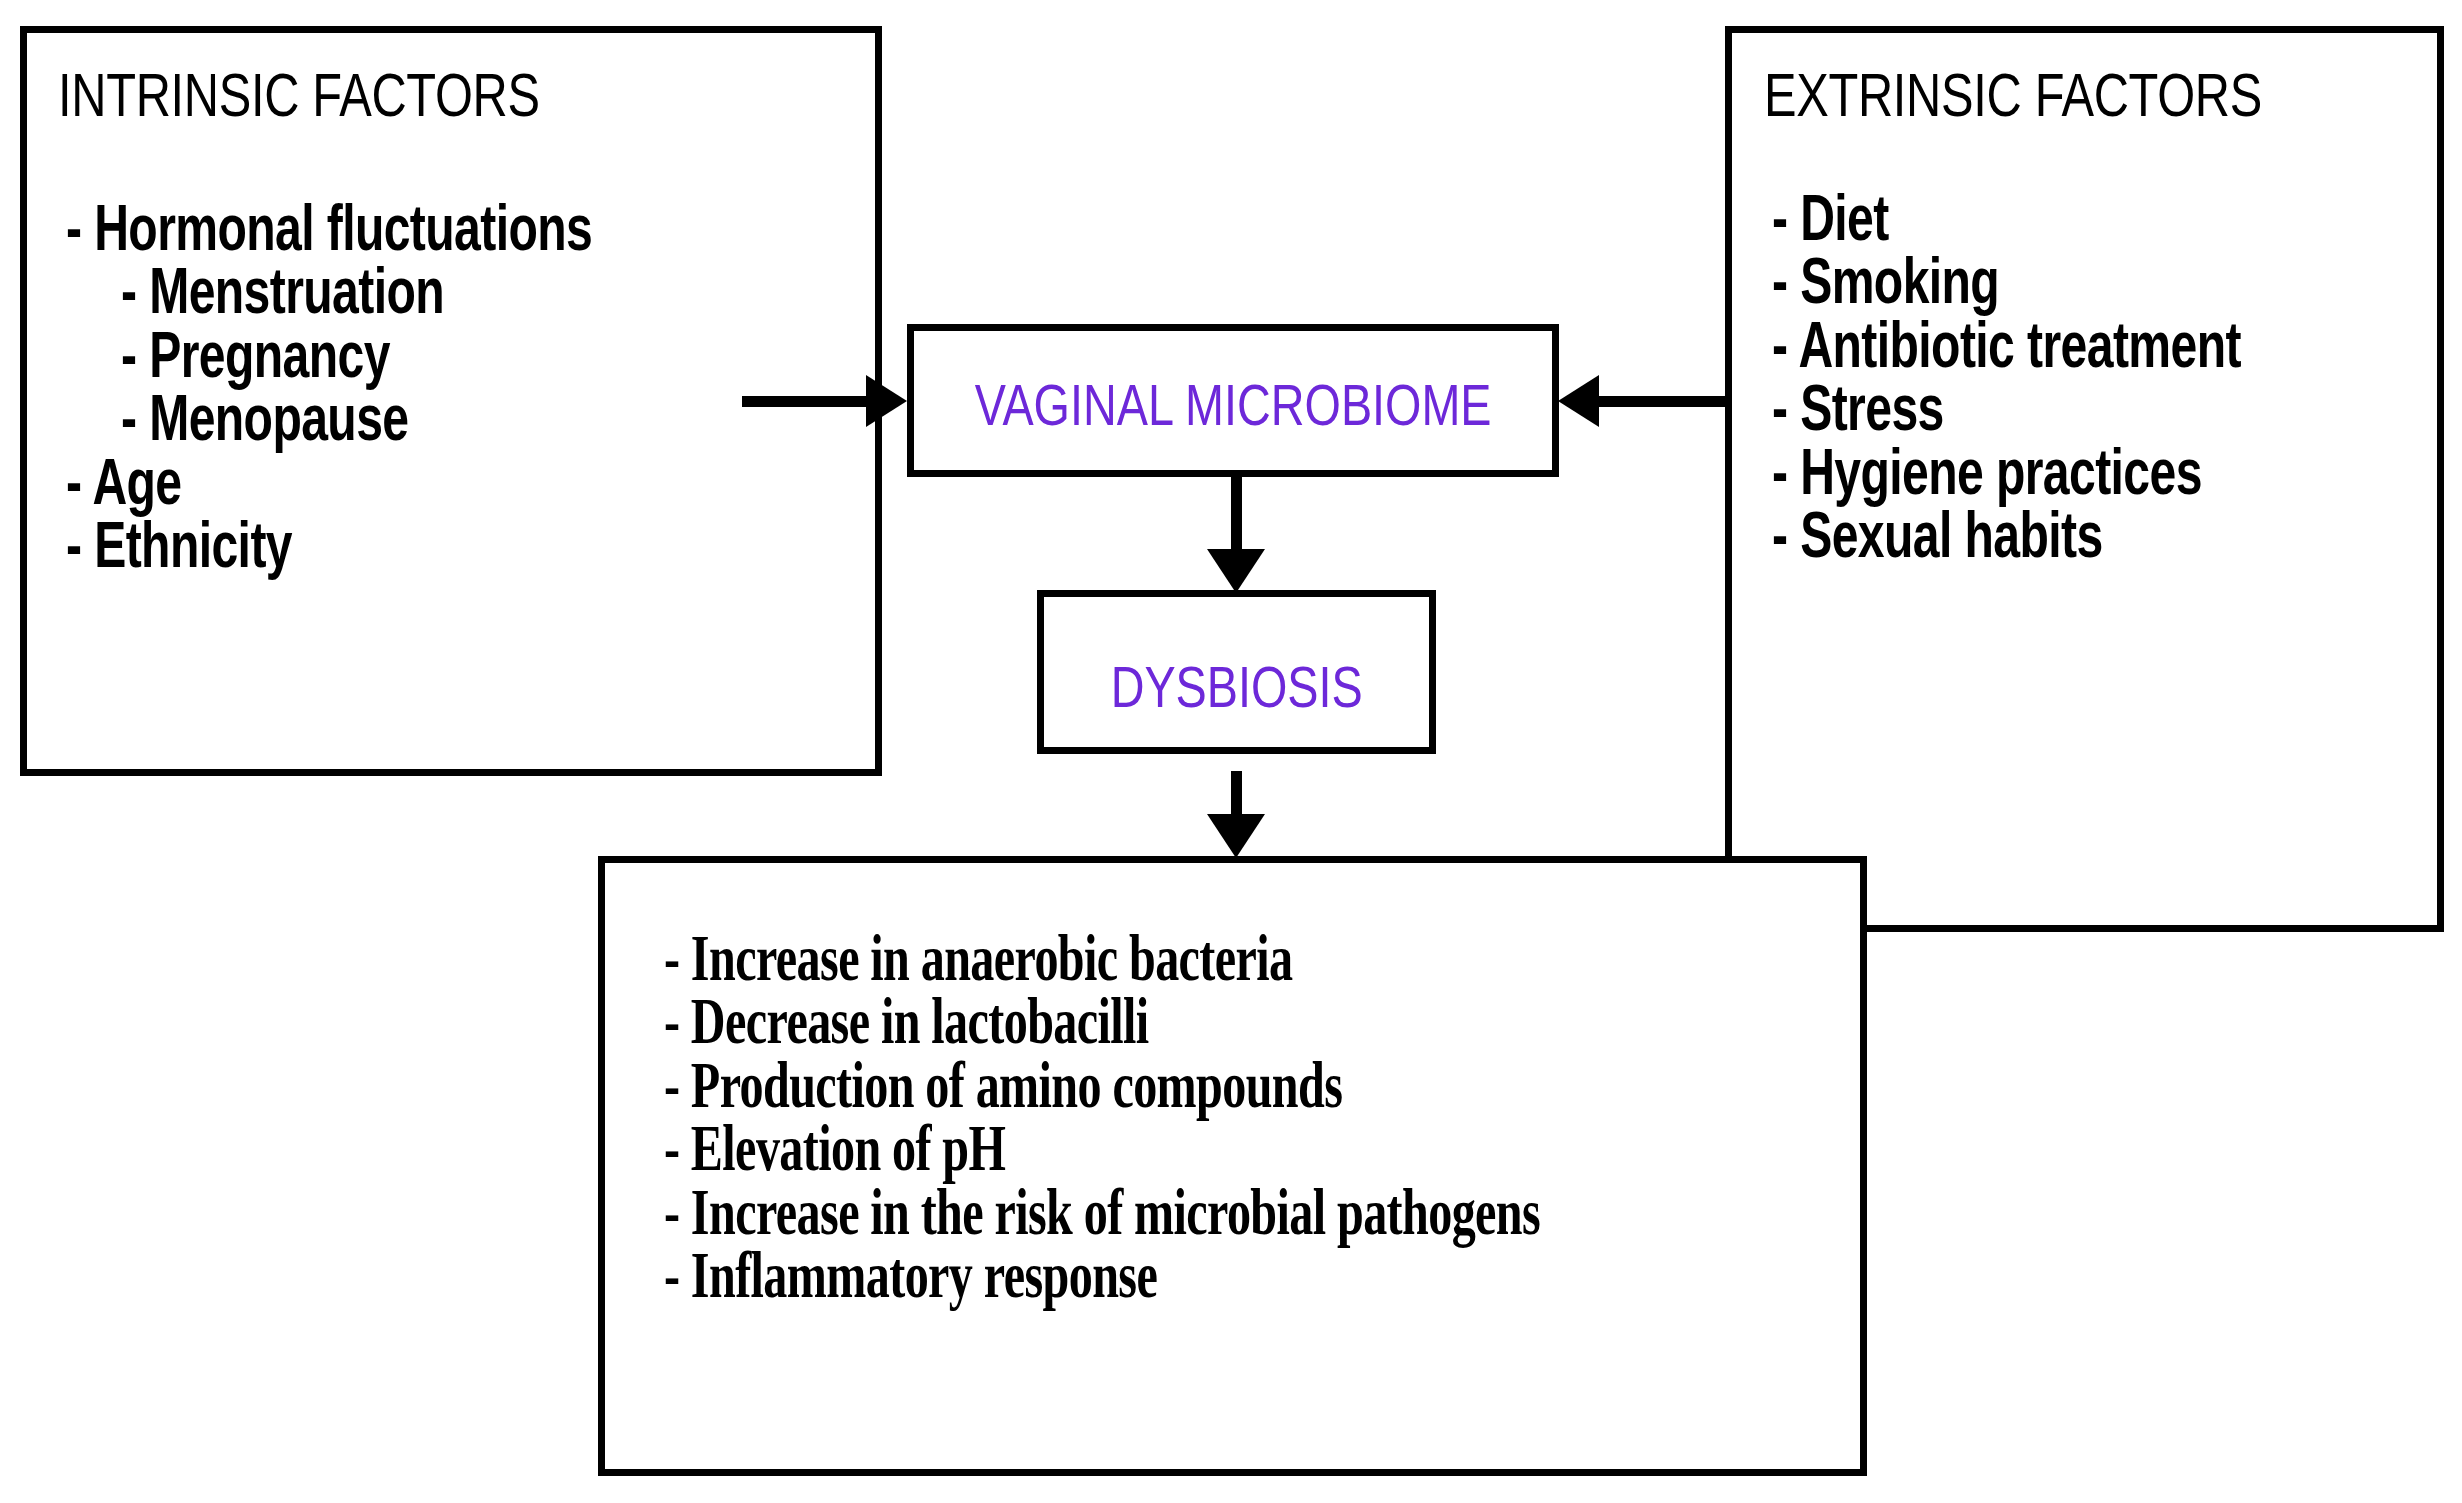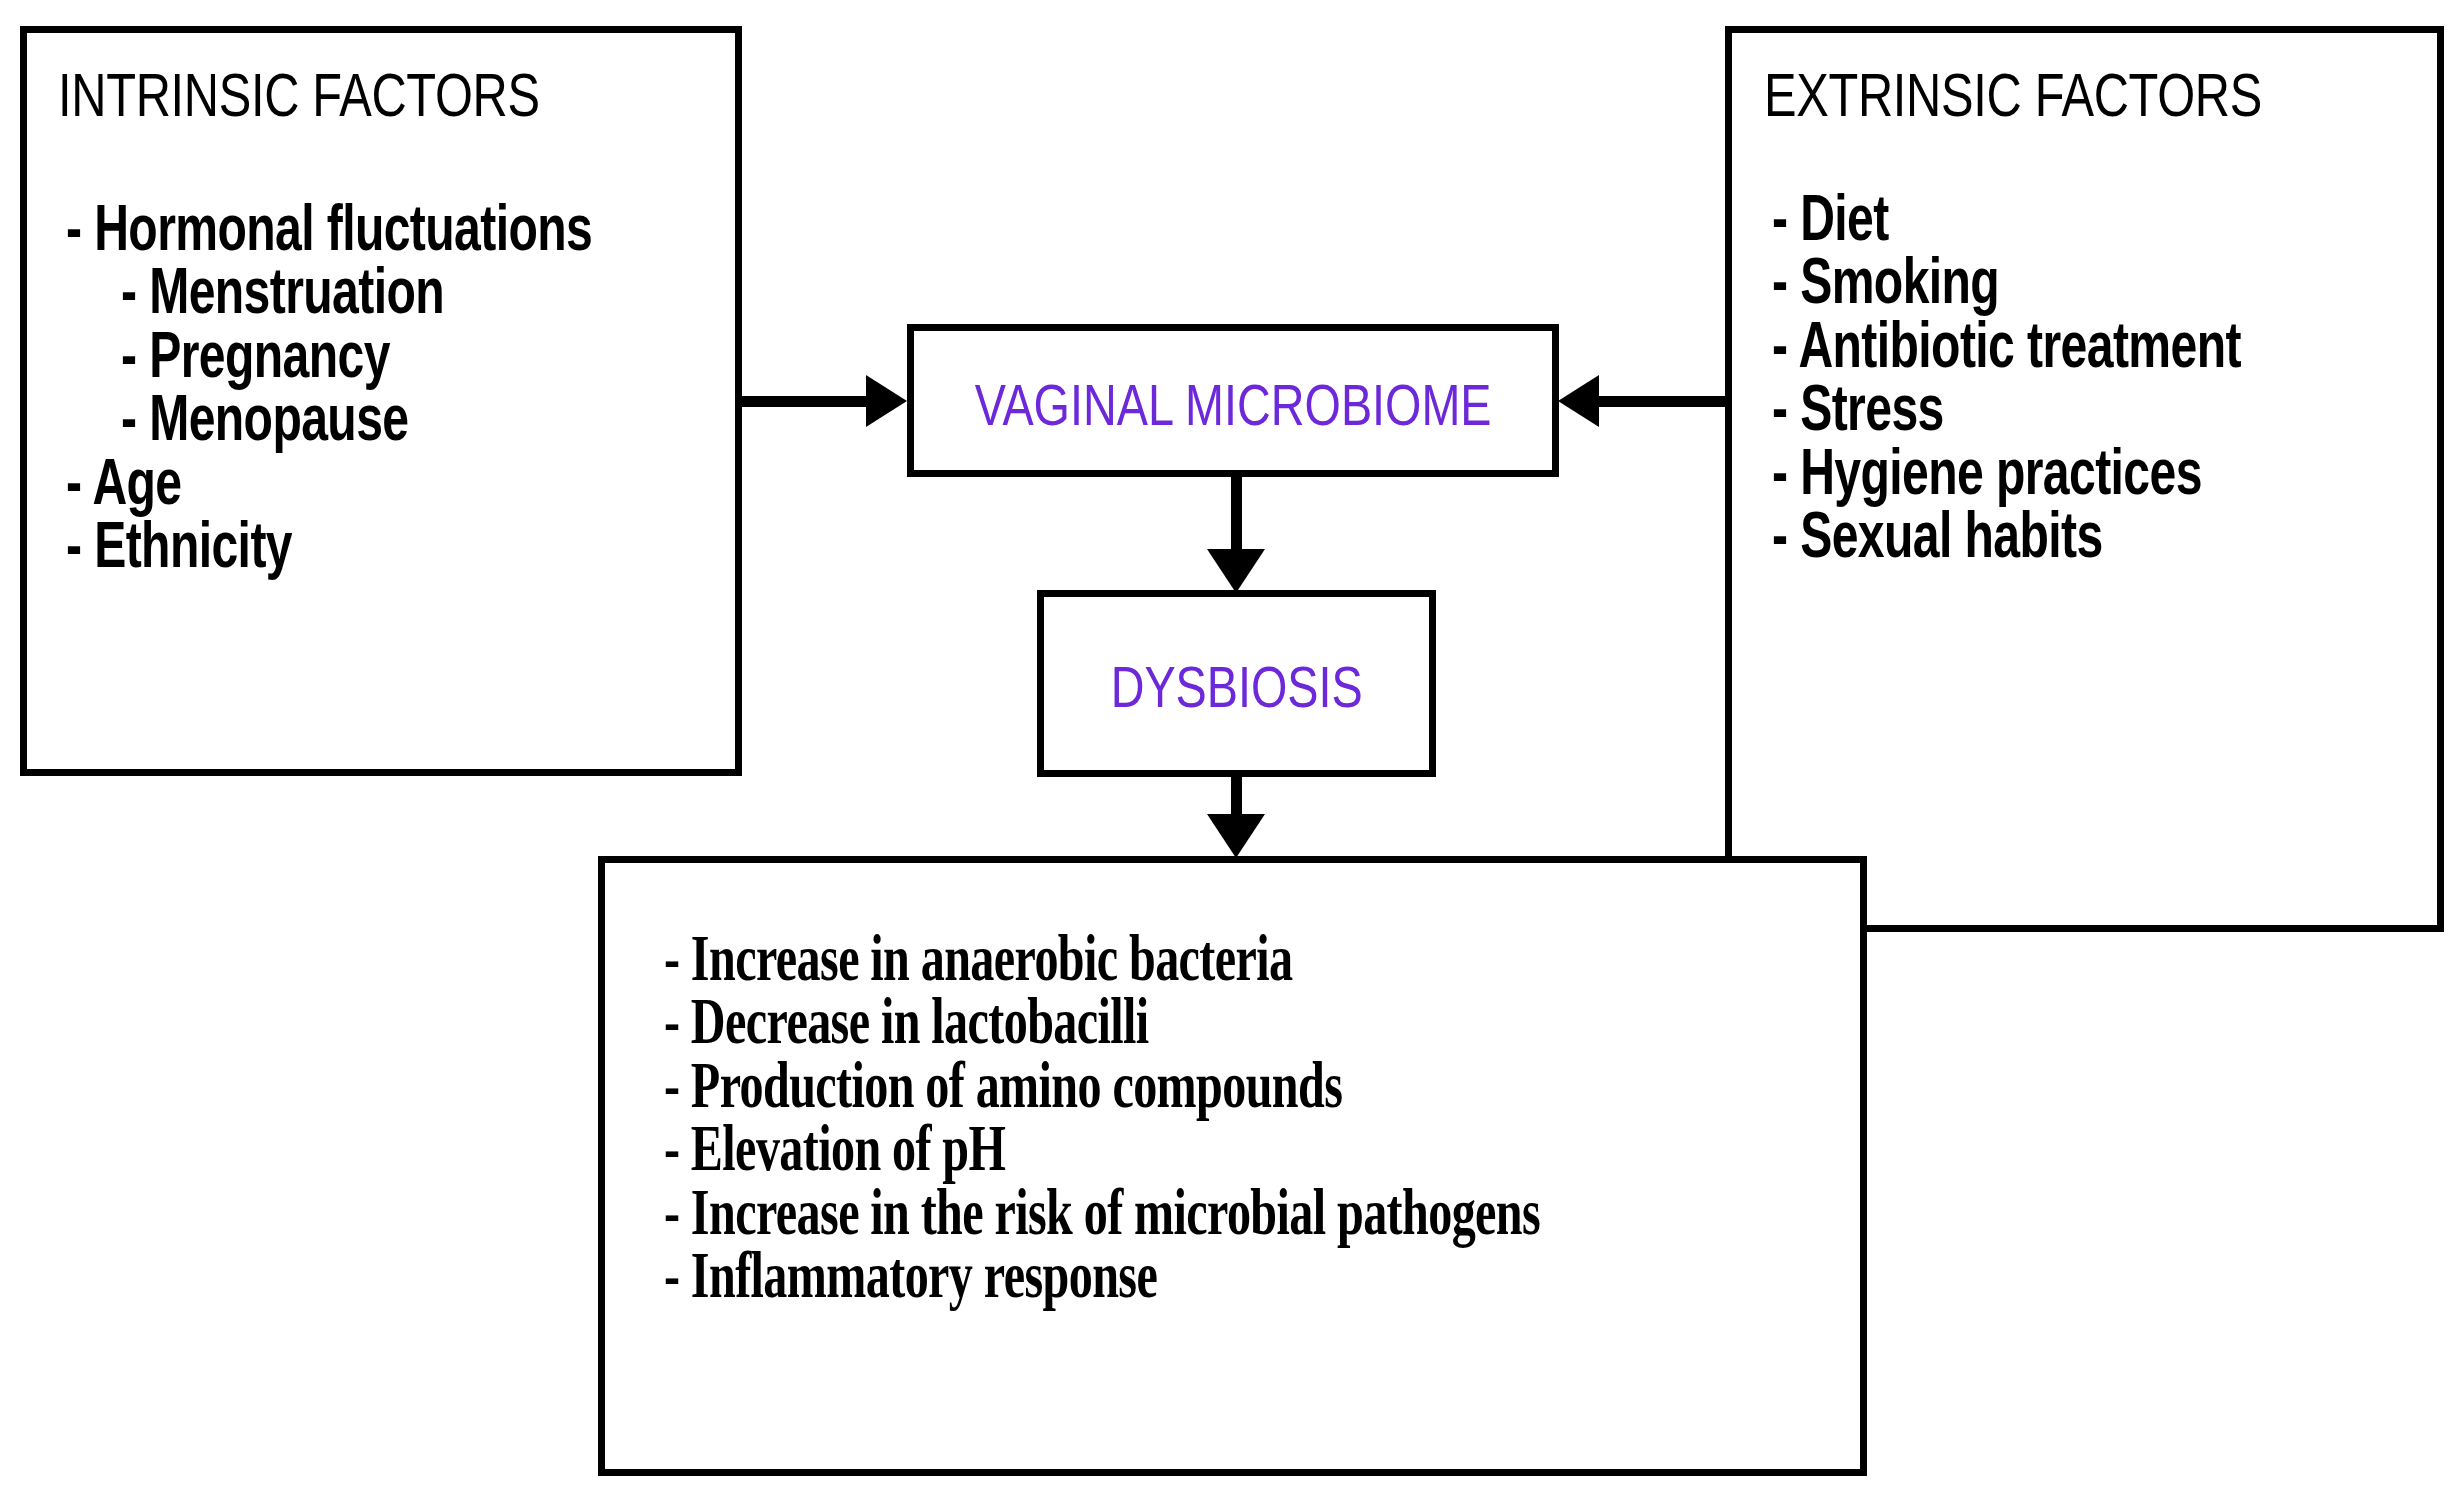--- a/index.html
+++ b/index.html
@@ -98,21 +98,21 @@
     border-left: 29px solid transparent;
     border-right: 29px solid transparent;
     border-top: 44px solid #000000;
   }
 </style>
 </head>
 <body>
 
 <div id="canvas">
 
-  <div class="box" style="left:19.7px; top:26px; width:722px; height:750px;">
+  <div class="box" style="left:19.7px; top:26px; width:862px; height:750px;">
     <div class="box-title" style="position:absolute; left:31.5px; top:31.5px;">INTRINSIC FACTORS</div>
     <ul class="list" style="position:absolute; left:23.6px; top:146px;">
       <li style="margin-left:0px;   margin-top:0px;">- Hormonal fluctuations</li>
       <li style="margin-left:55px;  margin-top:-1.6px;">- Menstruation</li>
       <li style="margin-left:55px;  margin-top:-1.6px;">- Pregnancy</li>
       <li style="margin-left:55px;  margin-top:-1.6px;">- Menopause</li>
       <li style="margin-left:0px;   margin-top:-1.6px;">- Age</li>
       <li style="margin-left:0px;   margin-top:-1.6px;">- Ethnicity</li>
     </ul>
   </div>
@@ -126,21 +126,21 @@
       <li style="margin-top:-1.6px;">- Stress</li>
       <li style="margin-top:-1.6px;">- Hygiene practices</li>
       <li style="margin-top:-1.6px;">- Sexual habits</li>
     </ul>
   </div>
 
   <div class="box" style="left:907px; top:324px; width:652px; height:153px;">
     <div class="center-label" style="top:41px;"><span>VAGINAL MICROBIOME</span></div>
   </div>
 
-  <div class="box" style="left:1037px; top:590px; width:399px; height:187px;text-decoration:underline;">
+  <div class="box" style="left:1037px; top:590px; width:399px; height:164px;text-decoration:underline;">
     <div class="center-label" style="top:57px;"><span>DYSBIOSIS</span></div>
   </div>
 
   <div class="box" style="left:598px; top:856px; width:1269px; height:620px;">
     <ul class="list" style="position:absolute; left:43px; top:47px;font-family:Liberation Serif, serif;">
       <li style="margin-top:0px;">- Increase in anaerobic bacteria</li>
       <li style="margin-top:-1.6px;">- Decrease in lactobacilli</li>
       <li style="margin-top:-1.6px;">- Production of amino compounds</li>
       <li style="margin-top:-1.6px;">- Elevation of pH</li>
       <li style="margin-top:-1.6px;">- Increase in the risk of microbial pathogens</li>

